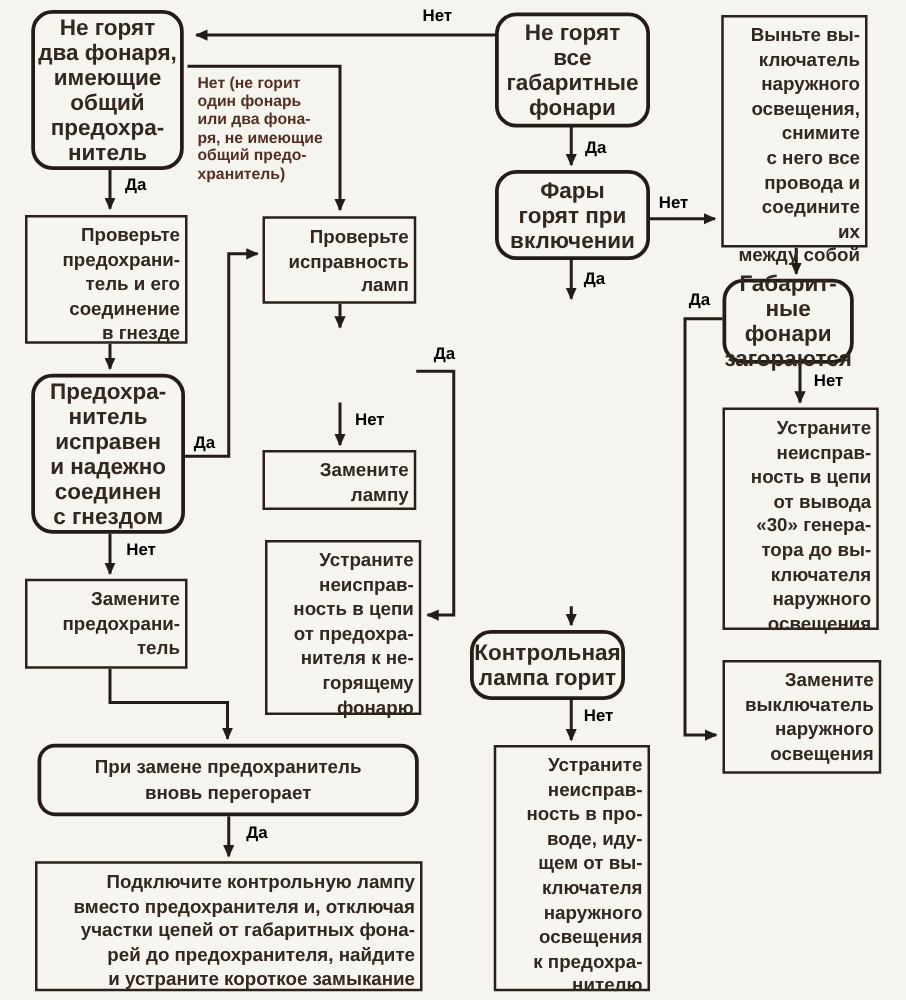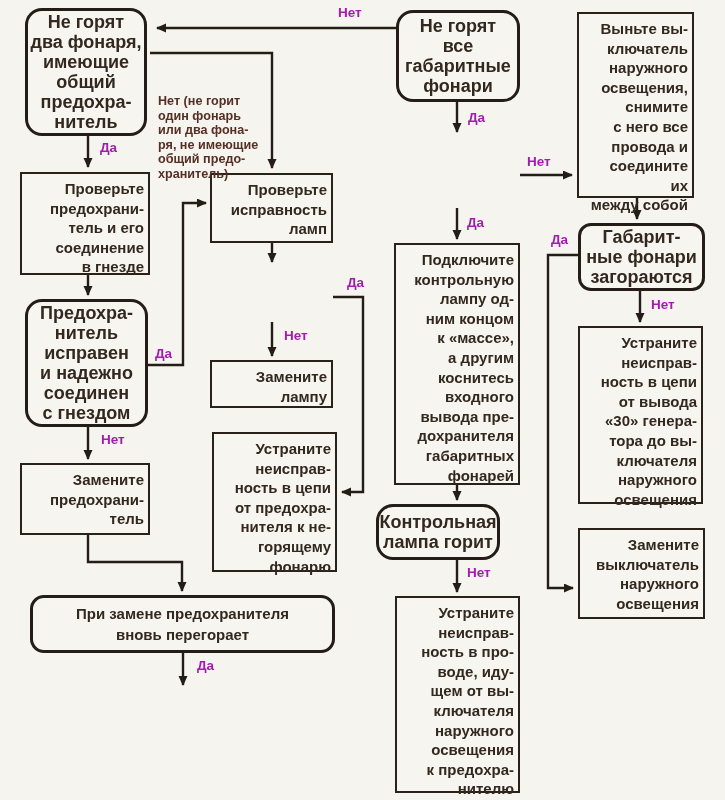--- a/index.html
+++ b/index.html
@@ -6,21 +6,21 @@
   body{background:#e9e7e2;font-family:"Liberation Sans","DejaVu Sans",sans-serif;}
   .canvas{position:relative;width:725px;height:800px;background:#f6f4ef;overflow:hidden;}
   .wires{position:absolute;left:0;top:0;width:725px;height:800px;}
   .node{position:absolute;box-sizing:border-box;background:#f7f5f0;color:#33281f;
         font-weight:bold;white-space:pre-line;}
   .rect{border:2px solid #2a211a;font-size:15px;line-height:19.6px;
         padding:5px 4px 0 10px;text-align:right;}
   .round{border:3.5px solid #241c16;border-radius:17px;font-size:18px;line-height:20px;
          display:flex;align-items:center;justify-content:center;text-align:center;}
   .wide{font-size:15px;line-height:21px;border-radius:14px;}
-  .lbl{position:absolute;font-weight:bold;font-size:13.5px;color:#a21caf;white-space:pre-line;}
+  .lbl{position:absolute;font-weight:bold;font-size:13.5px;color:#000000;white-space:pre-line;}
   .note{font-size:12.6px;line-height:14.5px;width:132px;color:#552f24;}
 </style>
 </head>
 <body>
 
 <div class="canvas">
 
   <svg class="wires" viewBox="0 0 725 800" fill="none" stroke="#241c16" stroke-width="2.4">
     <defs>
       <marker id="ah" markerWidth="11" markerHeight="10" refX="9" refY="4.5" orient="auto" markerUnits="userSpaceOnUse">
@@ -61,52 +61,48 @@
 в гнезде</div>
   <div class="node round" style="left:25px;top:299px;width:123px;height:128px;">Предохра-
 нитель
 исправен
 и надежно
 соединен
 с гнездом</div>
   <div class="node rect" style="left:20px;top:463px;width:130px;height:72px;">Замените
 предохрани-
 тель</div>
-  <div class="node round wide" style="left:30px;top:595px;width:305px;height:58px;">При замене предохранителя
+  <div class="node round wide" style="left:30px;top:595px;width:305px;height:58px;">При замене предохранитель
 вновь перегорает</div>
+  <div class="node rect" style="left:28px;top:689px;width:310px;height:104px;">Подключите контрольную лампу
+вместо предохранителя и, отключая
+участки цепей от габаритных фона-
+рей до предохранителя, найдите
+и устраните короткое замыкание</div>
 
   <div class="node rect" style="left:210px;top:173px;width:123px;height:70px;">Проверьте
 исправность
 ламп</div>
   <div class="node rect" style="left:210px;top:360px;width:123px;height:48px;">Замените
 лампу</div>
   <div class="node rect" style="left:212px;top:432px;width:125px;height:140px;">Устраните
 неисправ-
 ность в цепи
 от предохра-
 нителя к не-
 горящему
 фонарю</div>
 
   <div class="node round" style="left:396px;top:10px;width:124px;height:92px;">Не горят
 все
 габаритные
 фонари</div>
-  <div class="node rect" style="left:394px;top:243px;width:126px;height:242px;">Подключите
-контрольную
-лампу од-
-ним концом
-к «массе»,
-а другим
-коснитесь
-входного
-вывода пре-
-дохранителя
-габаритных
-фонарей</div>
+  <div class="node round" style="left:396px;top:136px;width:124px;height:72px;">Фары
+горят при
+включении</div>
   <div class="node round" style="left:376px;top:504px;width:124px;height:56px;">Контрольная
 лампа горит</div>
   <div class="node rect" style="left:395px;top:596px;width:125px;height:197px;">Устраните
 неисправ-
 ность в про-
 воде, иду-
 щем от вы-
 ключателя
 наружного
 освещения
@@ -115,39 +111,39 @@
 
   <div class="node rect" style="left:577px;top:12px;width:117px;height:186px;">Выньте вы-
 ключатель
 наружного
 освещения,
 снимите
 с него все
 провода и
 соедините их
 между собой</div>
-  <div class="node round" style="left:578px;top:223px;width:127px;height:68px;border-radius:13px;">Габарит-
+  <div class="node round" style="left:578px;top:223px;width:105px;height:68px;">Габарит-
 ные фонари
 загораются</div>
   <div class="node rect" style="left:578px;top:326px;width:125px;height:178px;">Устраните
 неисправ-
 ность в цепи
 от вывода
 «30» генера-
 тора до вы-
 ключателя
 наружного
 освещения</div>
   <div class="node rect" style="left:578px;top:528px;width:127px;height:91px;">Замените
 выключатель
 наружного
 освещения</div>
 
   <div class="lbl" style="left:338px;top:5px;">Нет</div>
-  <div class="lbl note" style="left:158px;top:59px;margin-top:35px;">Нет (не горит
+  <div class="lbl note" style="left:158px;top:59px;">Нет (не горит
 один фонарь
 или два фона-
 ря, не имеющие
 общий предо-
 хранитель)</div>
   <div class="lbl" style="left:100px;top:140px;">Да</div>
   <div class="lbl" style="left:155px;top:346px;">Да</div>
   <div class="lbl" style="left:101px;top:432px;">Нет</div>
   <div class="lbl" style="left:197px;top:658px;">Да</div>
   <div class="lbl" style="left:347px;top:275px;">Да</div>

